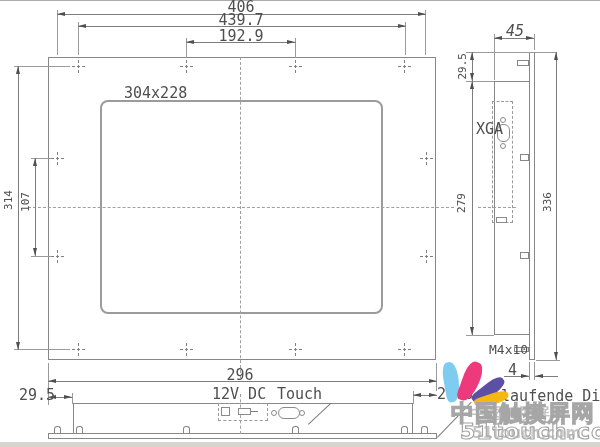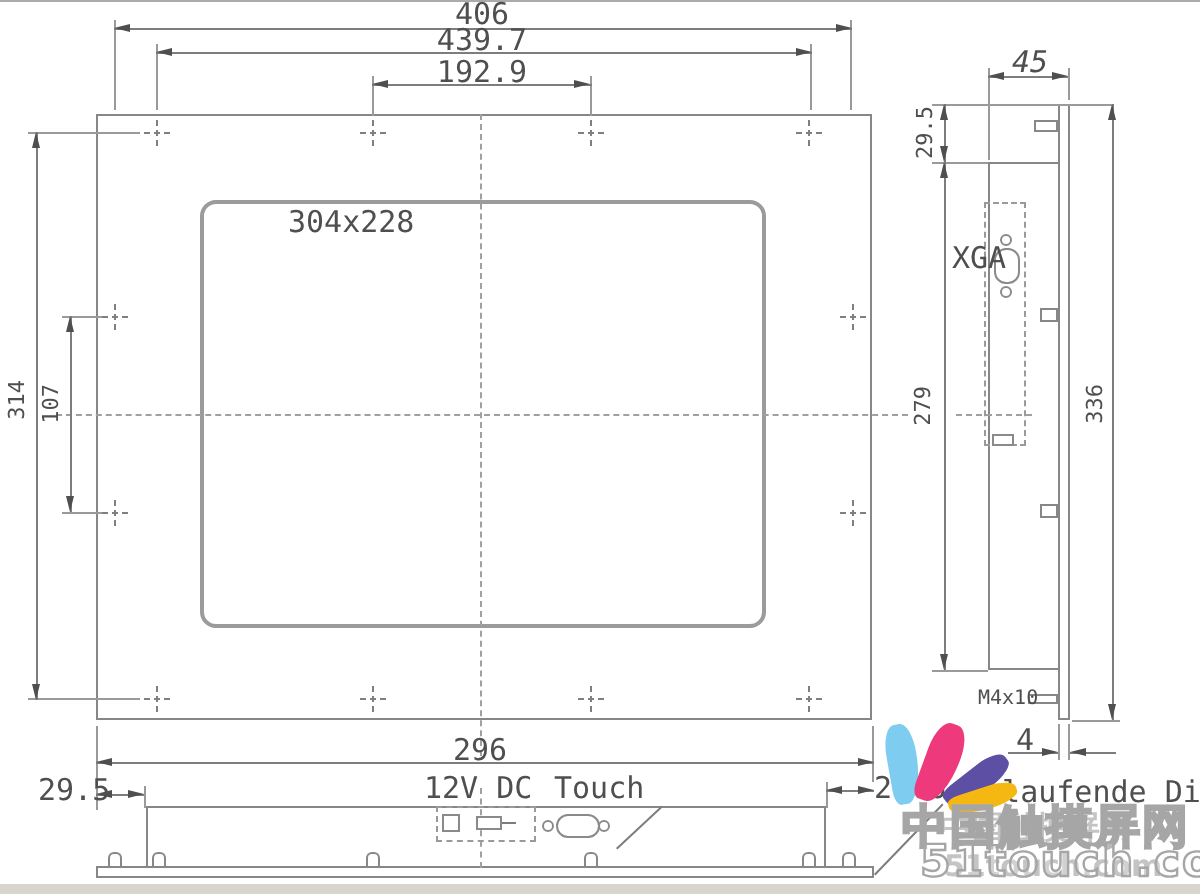--- a/index.html
+++ b/index.html
@@ -32,21 +32,21 @@
 </head>
 <body>
 
 <div id="stage">
 
   <div class="ln" style="left:0;top:1;width:600px;height:1px;background:#ababab;"></div>
   <div style="position:absolute;left:0;top:442px;width:600px;height:5px;background:#d8d5cf;"></div>
 
   <div class="box" style="left:48px;top:57px;width:388px;height:303px;"></div>
   <div class="box" style="left:100px;top:100px;width:283px;height:214px;border-width:2px;border-color:#9b9b9b;border-radius:8px;"></div>
-  <div class="txt" style="left:124px;top:106px;margin-left:20px;">304x228</div>
+  <div class="txt" style="left:124px;top:88px;">304x228</div>
 
   <div class="dv" style="left:240px;top:57px;height:321px;"></div>
   <div class="dh" style="left:28px;top:207px;width:426px;"></div>
 
   <div class="hole" style="left:72px;top:60px;"></div>
   <div class="hole" style="left:180px;top:60px;"></div>
   <div class="hole" style="left:289px;top:60px;"></div>
   <div class="hole" style="left:398px;top:60px;"></div>
   <div class="hole" style="left:72px;top:343px;"></div>
   <div class="hole" style="left:180px;top:343px;"></div>
@@ -135,21 +135,21 @@
 
   <div class="ln" style="left:437px;top:437px;width:49px;height:1px;transform:rotate(-46deg);transform-origin:0 0;"></div>
   <div class="txt" style="left:483px;top:391px;">umlaufende Dichtung</div>
 
   <div class="box" style="left:529px;top:52px;width:6px;height:308px;"></div>
   <div class="box" style="left:494px;top:81px;width:36px;height:254px;"></div>
   <div class="box" style="left:517px;top:60px;width:12px;height:6px;"></div>
   <div class="box" style="left:520px;top:154px;width:9px;height:7px;"></div>
   <div class="box" style="left:520px;top:252px;width:9px;height:7px;"></div>
   <div class="box" style="left:514px;top:347px;width:15px;height:5px;"></div>
-  <div class="txt" style="left:489px;top:344px;font-size:10px;">M4x10</div>
+  <div class="txt" style="left:489px;top:344px;font-size:13px;">M4x10</div>
   <div class="dashbox" style="left:492px;top:101px;width:21px;height:122px;"></div>
   <div class="dh" style="left:478px;top:207px;width:38px;"></div>
 
   <div class="conn" style="left:500px;top:117px;width:6px;height:6px;border-radius:50%;"></div>
   <div class="conn" style="left:497px;top:124px;width:13px;height:18px;border-radius:6px;"></div>
   <div class="conn" style="left:500px;top:143px;width:6px;height:6px;border-radius:50%;"></div>
   <div class="txt" style="left:476px;top:124px;">XGA</div>
   <div class="conn" style="left:496px;top:217px;width:11px;height:6px;"></div>
 
   <div class="ext" style="left:494px;top:34px;width:1px;height:46px;"></div>

